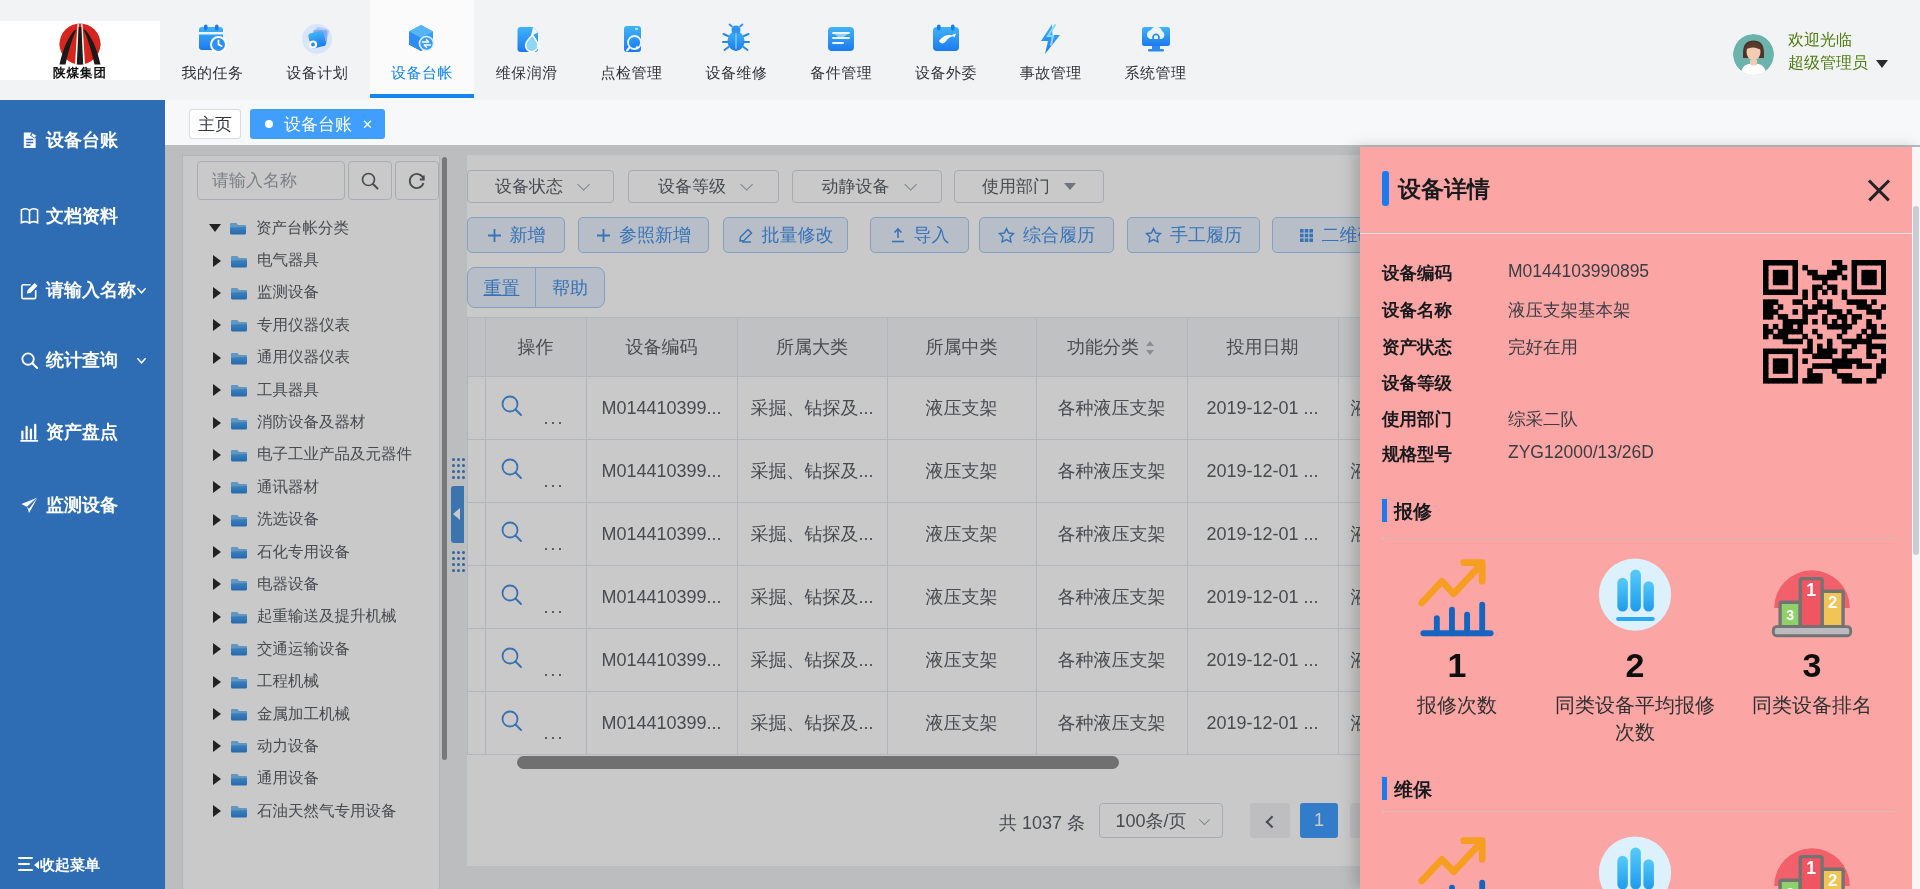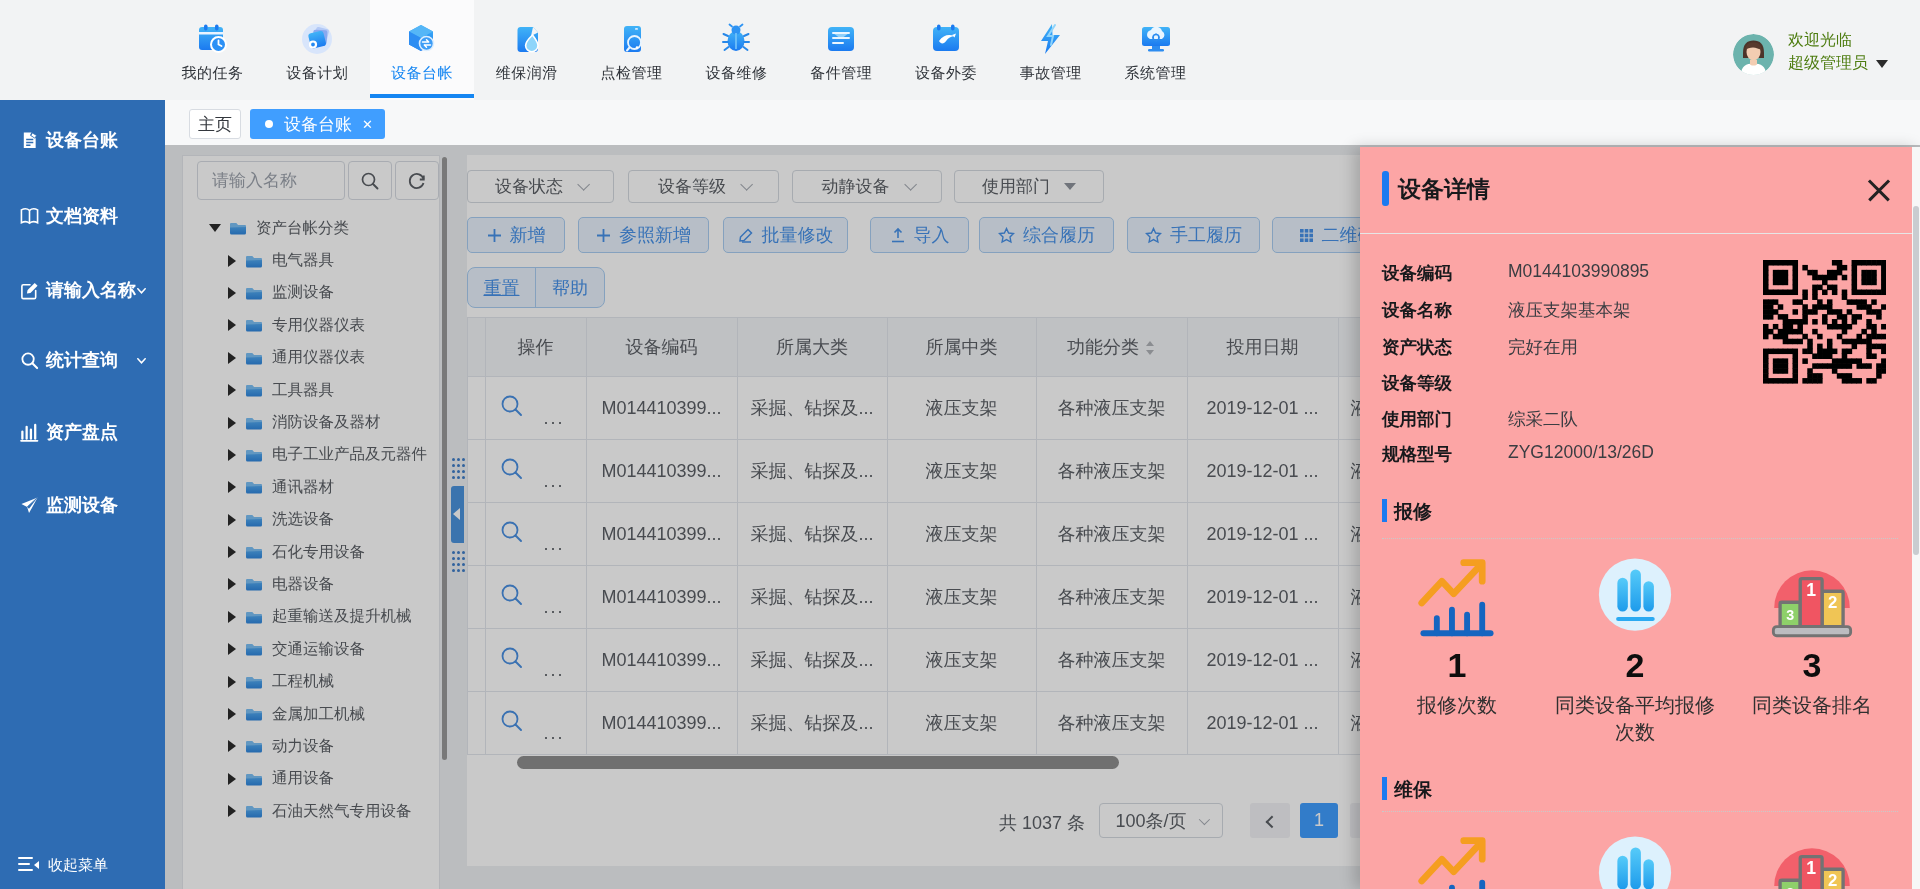--- a/index.html
+++ b/index.html
@@ -20,42 +20,42 @@
 #avatar{width:41px;height:41px;border-radius:50%;overflow:hidden;margin-top:6px}
 #usertext{margin-left:14px;font-size:16px;color:#4d7c0f;line-height:23px}
 #caret{margin-left:8px;margin-top:32px;width:0;height:0;border-left:6px solid transparent;border-right:6px solid transparent;border-top:8px solid #2b2b2b}
 
 #sidebar{position:absolute;left:0;top:100px;width:165px;height:789px;background:#2e6cb3}
 .sbit{position:absolute;left:0;width:165px;height:40px;display:flex;align-items:center;color:#fff}
 .sbit .sic{margin-left:20px;width:19px;height:19px;flex:none}
 .sbit .stx{margin-left:7px;font-size:18px;font-weight:bold;white-space:nowrap}
 .sbit .chev{position:absolute;right:18px;width:11px;height:11px}
 #collapse{position:absolute;left:0;bottom:8px;width:165px;height:32px;display:flex;align-items:center;color:#fff}
-#collapse .stx{margin-left:8px;font-size:15px;font-weight:normal}
+#collapse .stx{margin-left:0;font-size:15px;font-weight:bold}
 
 #tabbar{position:absolute;left:165px;top:100px;width:1755px;height:45px;background:#f7f8f9}
 .tab1{position:absolute;left:24px;top:9px;width:52px;height:30px;background:#fff;border:1px solid #d8dce2;border-radius:3px;font-size:17px;color:#33373d;display:flex;align-items:center;justify-content:center}
 .tab2{position:absolute;left:85px;top:9px;width:135px;height:30px;background:#409eff;border-radius:3px;color:#fff;font-size:17px;display:flex;align-items:center}
 .tab2 .dot{width:8px;height:8px;border-radius:50%;background:#fff;margin-left:15px}
 .tab2 .t{margin-left:11px}
 .tab2 .x{margin-left:10px;font-size:13px}
 
 #content{position:absolute;left:165px;top:145px;width:1755px;height:744px;background:#eef0f3;overflow:hidden}
 #treecard{position:absolute;left:17px;top:10px;width:258px;height:900px;background:#fff;border:1px solid #e3e6eb}
 #treesearch{position:absolute;left:14px;top:5px;display:flex}
 #tsinput{width:148px;height:39px;border:1px solid #d7dbe2;border-radius:4px;background:#fff;color:#9da3ad;font-size:17px;line-height:37px;padding-left:14px}
 .tsbtn{margin-left:3px;width:44px;height:39px;border:1px solid #d7dbe2;border-radius:4px;background:#fff;display:flex;align-items:center;justify-content:center}
 #treelist{position:absolute;left:0;top:56px;width:256px}
 .trow{height:32.4px;display:flex;align-items:center;font-size:15.5px;color:#5c6066;white-space:nowrap}
 .trow .tri{width:0;height:0;border-top:6px solid transparent;border-bottom:6px solid transparent;border-left:8px solid #2c2c2c;margin-right:9px;flex:none}
 .trow .trid{width:0;height:0;border-left:6.5px solid transparent;border-right:6.5px solid transparent;border-top:8px solid #2c2c2c;margin-right:8px;flex:none}
 .trow .fold{width:18px;height:14px;margin-right:9px;flex:none}
 .trow.hl{background:#e9effa}
 .ind1{padding-left:26px}
-.ind2{padding-left:45px}
+.ind2{padding-left:30px}
 
 #treesb{position:absolute;left:277px;top:12px;width:5px;height:603px;background:#9a9a9a;border-radius:3px}
 .dots{position:absolute;left:287px;width:13px;height:24px}
 .dots i{display:block;width:3px;height:3px;border-radius:50%;background:#3f7ec9;position:absolute}
 #ctab{position:absolute;left:286px;top:341px;width:13px;height:57px;background:#4c94dd;border-radius:3px 0 0 3px}
 #ctab::after{content:"";position:absolute;left:2px;top:22px;width:0;height:0;border-top:6px solid transparent;border-bottom:6px solid transparent;border-right:7px solid #fff}
 
 #maincard{position:absolute;left:302px;top:10px;width:1442px;height:711px;background:#fff}
 .dd{position:absolute;top:15px;height:33px;border:1px solid #d4d9e0;border-radius:4px;background:#fff;color:#5c6066;font-size:17px;display:flex;align-items:center;justify-content:center}
 .dd .c1{margin-left:14px;width:9px;height:9px;border-right:1.8px solid #a6abb3;border-bottom:1.8px solid #a6abb3;transform:rotate(45deg) translateY(-3px)}
@@ -125,20 +125,31 @@
 <linearGradient id="fold" x1="0" y1="0" x2="0" y2="1">
 <stop offset="0" stop-color="#60b6f7"></stop>
             <stop offset="1" stop-color="#2f86dd"></stop>
 </linearGradient>
 <linearGradient id="barsg" x1="0" y1="0" x2="0" y2="1">
 <stop offset="0" stop-color="#56cbf9"></stop>
             <stop offset="1" stop-color="#1e9beb"></stop>
 </linearGradient>
 </defs>
 </svg>
+<div id="logobox">
+  <svg width="122" height="58" viewBox="0 0 122 58">
+    <circle cx="61" cy="22" r="20.5" fill="#d6251d"></circle>
+    <path d="M61 4 A 20.5 20.5 0 0 0 40.5 24 L 44 24 C 46 15 52 8 61 6 C 70 8 76 15 78 24 L 81.5 24 A 20.5 20.5 0 0 0 61 4 Z" fill="#d6251d"></path>
+    <path d="M58.5 2 L59.8 2 L59 42.5 L56 42.5 Z M62.2 2 L63.5 2 L66 42.5 L63 42.5 Z" fill="#fff"></path>
+    <path d="M55.8 8 C 49 15 44 27 40.5 42.5 L 46.5 42.5 C 49.5 29 53 17 57.5 7.5 Z" fill="#1a1a1a"></path>
+    <path d="M66.2 8 C 73 15 78 27 81.5 42.5 L 75.5 42.5 C 72.5 29 69 17 64.5 7.5 Z" fill="#1a1a1a"></path>
+    <path d="M59.6 5 L 62.4 5 L 64.2 42.5 L 57.8 42.5 Z" fill="#1a1a1a"></path>
+    <text x="61" y="55" font-size="12.5" fill="#111" text-anchor="middle" font-weight="bold" letter-spacing="1">陕煤集团</text>
+  </svg>
+</div>
 <div id="nav">
   <div class="navit">
           <svg class="nicon" viewBox="0 0 32 32">
             <rect x="3" y="4" width="24" height="23" rx="3" fill="url(#bg2)"></rect>
             <rect x="8" y="1.5" width="3.5" height="6" rx="1.7" fill="#1b7af0"></rect>
             <rect x="19" y="1.5" width="3.5" height="6" rx="1.7" fill="#1b7af0"></rect>
             <rect x="3" y="9" width="24" height="2.5" fill="#eaf4ff"></rect>
             <circle cx="22.5" cy="21.5" r="7.5" fill="#2c90f5" stroke="#fff" stroke-width="2"></circle>
             <path d="M22.5 17.5 L22.5 21.5 L25.5 23" stroke="#fff" stroke-width="1.8" fill="none" stroke-linecap="round"></path>
           </svg>

